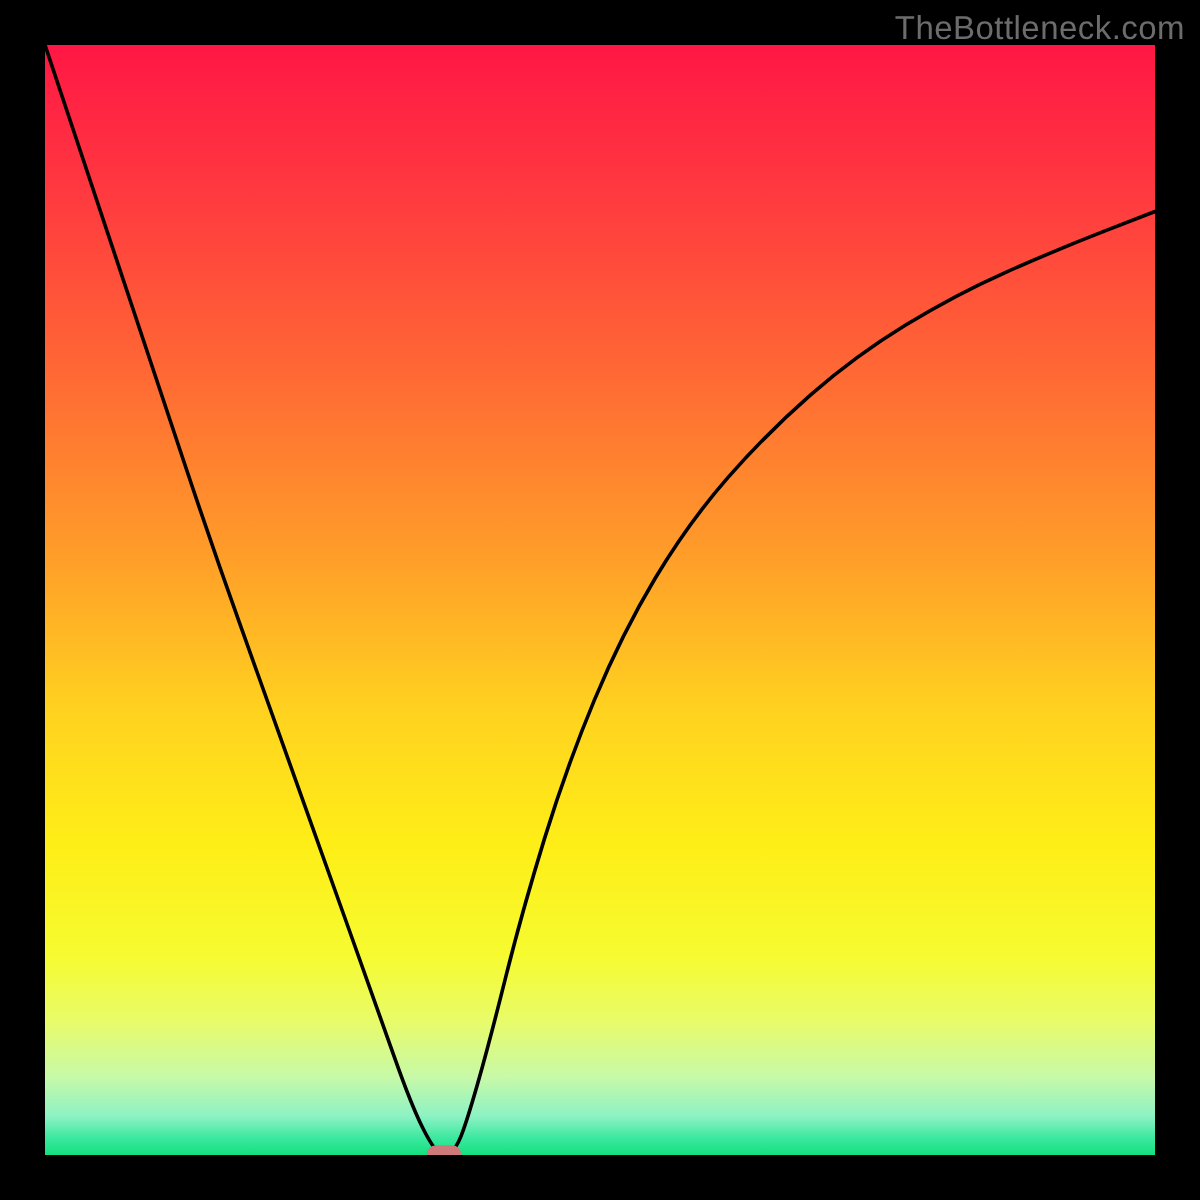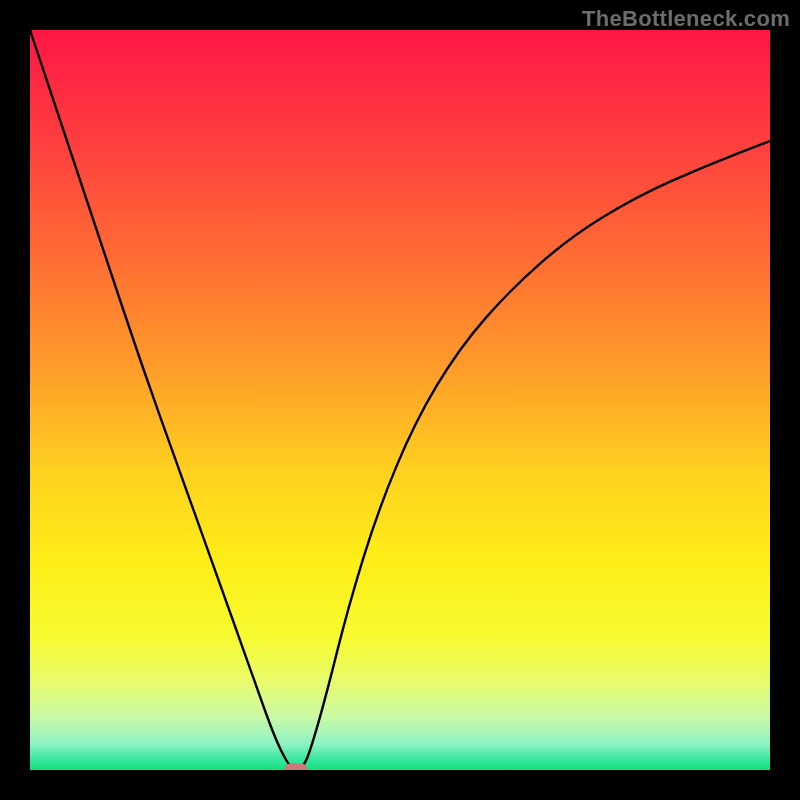--- a/index.html
+++ b/index.html
@@ -22,21 +22,21 @@
   .gradient {
     position: absolute;
     inset: 0;
   }
   .watermark {
     position: absolute;
     top: 6px;
     right: 10px;
     color: #6c6c6c;
     font-size: 22px;
-    font-weight: 700;
+    font-weight: 400;
     letter-spacing: 0.3px;
     font-family: Arial, Helvetica, sans-serif;
   }
   svg.curve {
     position: absolute;
     inset: 0;
     width: 100%;
     height: 100%;
     overflow: visible;
   }

